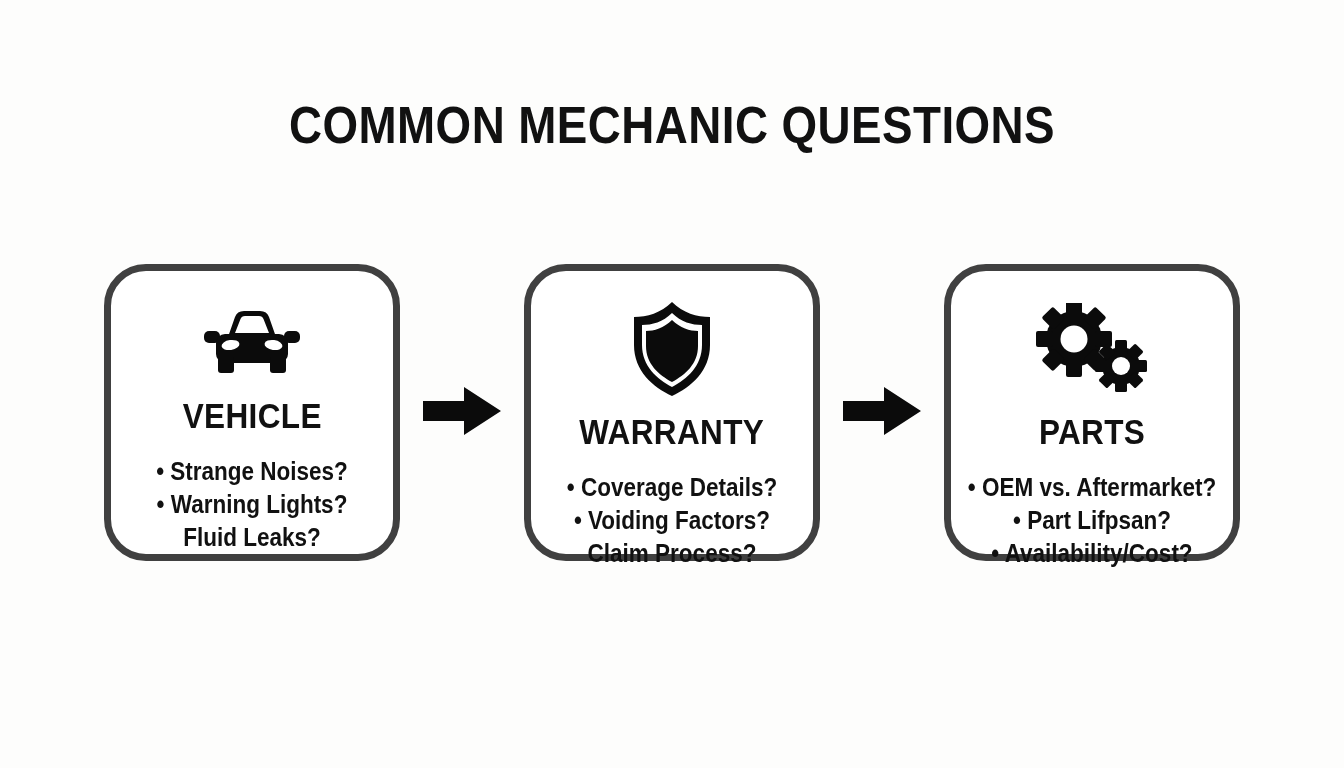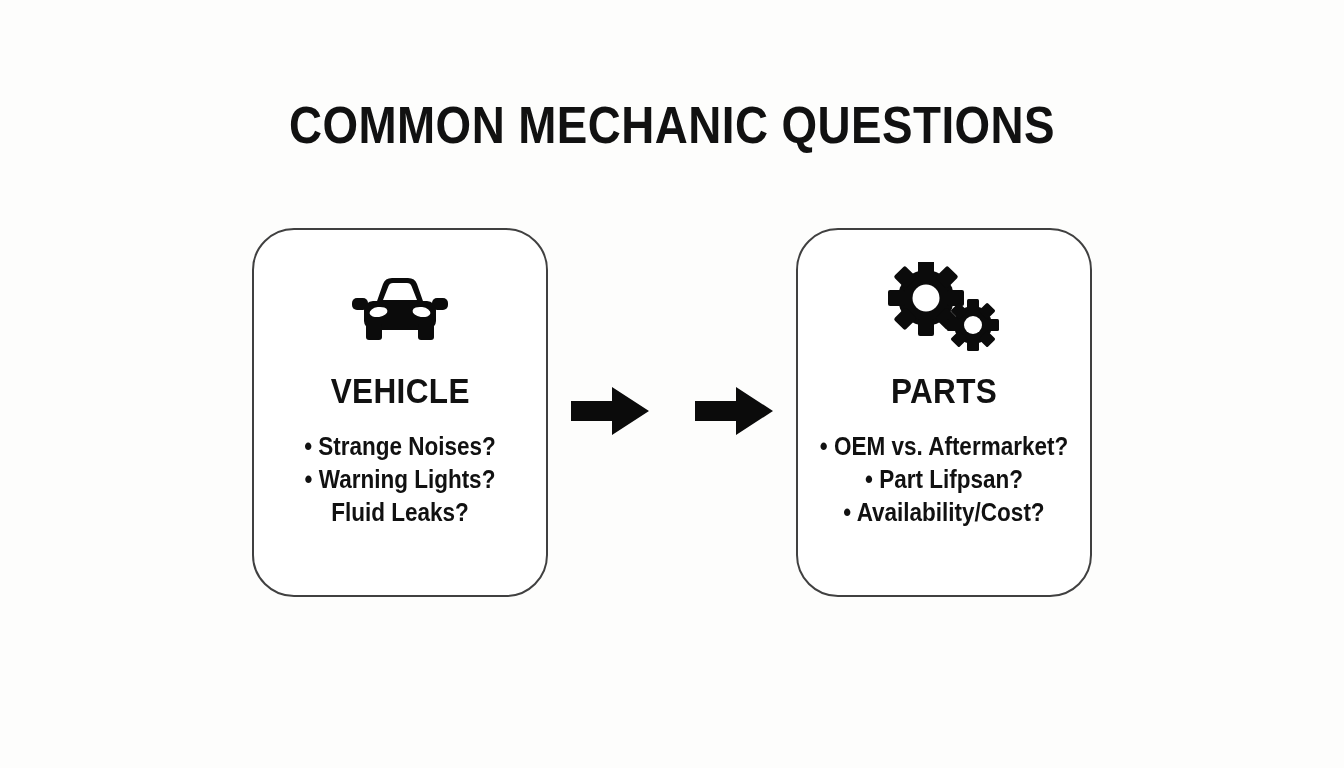--- a/index.html
+++ b/index.html
@@ -44,22 +44,22 @@
     height: 345px;
     display: flex;
     flex-direction: row;
     align-items: center;
     justify-content: center;
   }
 
   .card {
     box-sizing: border-box;
     width: 296px;
-    height: 369px;
-    border: 2px solid #404040;
+    height: 297px;
+    border: 7px solid #404040;
     border-radius: 42px;
     background: #ffffff;
     display: flex;
     flex-direction: column;
     align-items: center;
     padding-top: 32px;
     flex: 0 0 auto;
   }
 
   .card-icon {
@@ -149,20 +149,40 @@
   </div>
 
   <div class="arrow-gap">
     <span class="arrow">
       <svg width="78" height="50" viewBox="0 0 78 50" aria-hidden="true">
         <path d="M0 15 L41 15 L41 1 L78 25 L41 49 L41 35 L0 35 Z" fill="#0b0b0b"></path>
       </svg>
     </span>
   </div>
 
+  <div class="card">
+    <div class="card-icon">
+      <span>
+        <svg width="82" height="96" viewBox="0 0 82 96" aria-hidden="true">
+
+          <path d="M41 1 C30 12 16 16 3 16 L3 44 C3 70 22 86 41 95 C60 86 79 70 79 44 L79 16 C66 16 52 12 41 1 Z" fill="#0b0b0b"></path>
+
+          <path d="M41 12 C32 21 21 24 11 24 L11 44 C11 65 26 78 41 86 C56 78 71 65 71 44 L71 24 C61 24 50 21 41 12 Z" fill="#ffffff"></path>
+
+          <path d="M41 19 C33 27 23 30 15 30 L15 45 C15 63 28 74 41 81 C54 74 67 63 67 45 L67 30 C59 30 49 27 41 19 Z" fill="#0b0b0b"></path>
+        </svg>
+      </span>
+    </div>
+    <div class="card-title">WARRANTY</div>
+    <div class="card-bullets">
+      <div class="bullet-line">• Coverage Details?</div>
+      <div class="bullet-line">• Voiding Factors?</div>
+      <div class="bullet-line">Claim Process?</div>
+    </div>
+  </div>
 
   <div class="arrow-gap">
     <span class="arrow">
       <svg width="78" height="50" viewBox="0 0 78 50" aria-hidden="true">
         <path d="M0 15 L41 15 L41 1 L78 25 L41 49 L41 35 L0 35 Z" fill="#0b0b0b"></path>
       </svg>
     </span>
   </div>
 
   <div class="card">

